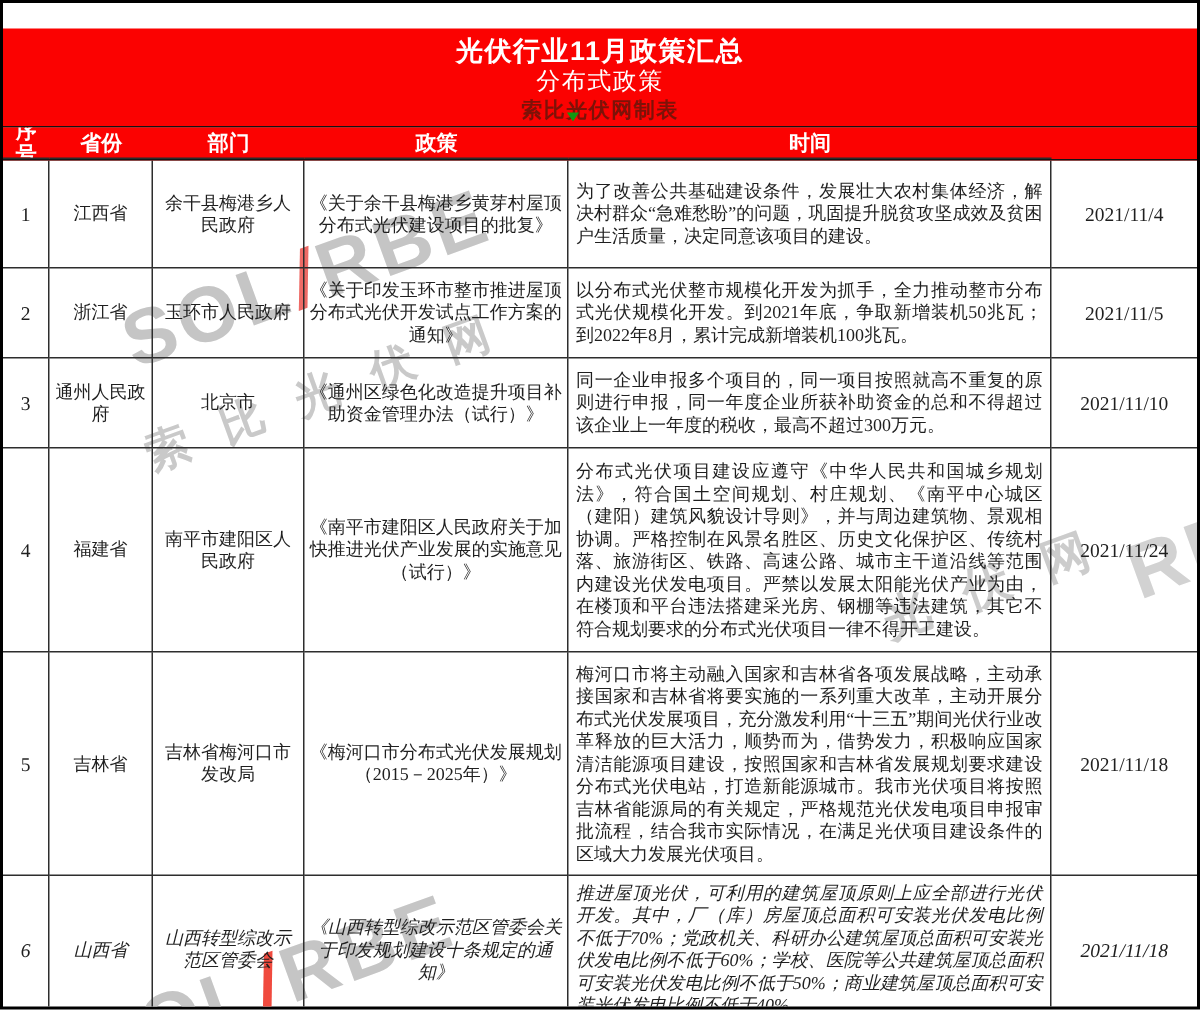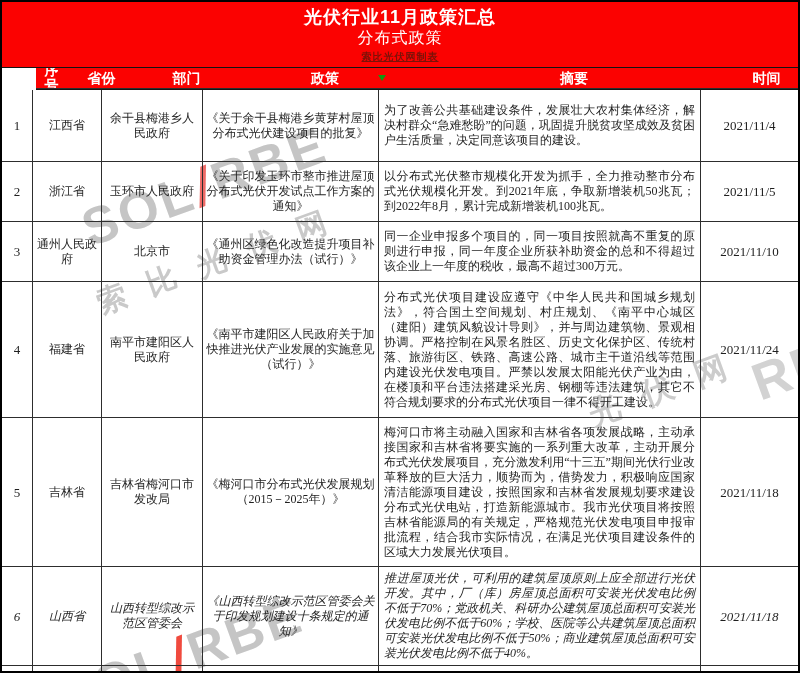--- a/index.html
+++ b/index.html
@@ -8,31 +8,31 @@
     position:relative; width:800px; height:673px;
     background:#ffffff; border:2px solid #000;
     overflow:hidden;
   }
   
   .titlebar {
     height:66px; background:#fb0201;
     border-bottom:1px solid #141414;
     display:flex; flex-direction:column; align-items:center; justify-content:center;
     font-family:"Liberation Sans","DejaVu Sans",sans-serif;
-    position:relative; z-index:3;
+    position:relative; z-index:3;margin-top:17px;
   }
   .title-main { color:#fff; font-size:18px; font-weight:bold; line-height:22px; letter-spacing:1px; }
   .title-sub  { color:#fff; font-size:16px; font-weight:normal; line-height:20px; letter-spacing:1px; }
-  .title-note { color:#7c1208; font-size:10px; font-weight:bold; line-height:13px; margin-top:2px; letter-spacing:1px;text-decoration:underline; }
+  .title-note { color:#7c1208; font-size:14px; font-weight:bold; line-height:13px; margin-top:2px; letter-spacing:1px; }
   
   .grid-row { display:grid; grid-template-columns:31px 69px 101px 176px 322px 1fr; }
   .header-row {
     height:22px; background:#fb0201; border-bottom:1px solid #141414;
     font-family:"Liberation Sans","DejaVu Sans",sans-serif;
-    position:relative; z-index:3;margin-left:34px;
+    position:relative; z-index:3;
   }
   .header-row .cell {
     color:#fff; font-size:14px; font-weight:bold;
     display:flex; align-items:center; justify-content:center;
     border-right:none;
   }
   .row { position:relative; z-index:2; }
   .cell {
     border-right:1px solid #2d2d2d; border-bottom:1px solid #2d2d2d;
     display:flex; align-items:center; justify-content:center;
@@ -84,21 +84,20 @@
     <div class="title-main">光伏行业11月政策汇总</div>
     <div class="title-sub">分布式政策</div>
     <div class="title-note">索比光伏网制表</div>
   </div>
 
   <div class="grid-row header-row">
     <div class="cell">序号</div>
     <div class="cell">省份</div>
     <div class="cell">部门</div>
     <div class="cell">政策</div>
-    <div class="cell">摘要</div>
     <div class="cell">时间</div>
   </div>
   <div class="comment-marker"></div>
 
   <div class="grid-row row">
     <div class="cell num h-r1">1</div>
     <div class="cell h-r1">江西省</div>
     <div class="cell h-r1">余干县梅港乡人民政府</div>
     <div class="cell h-r1">《关于余干县梅港乡黄芽村屋顶分布式光伏建设项目的批复》</div>
     <div class="cell summary h-r1">

